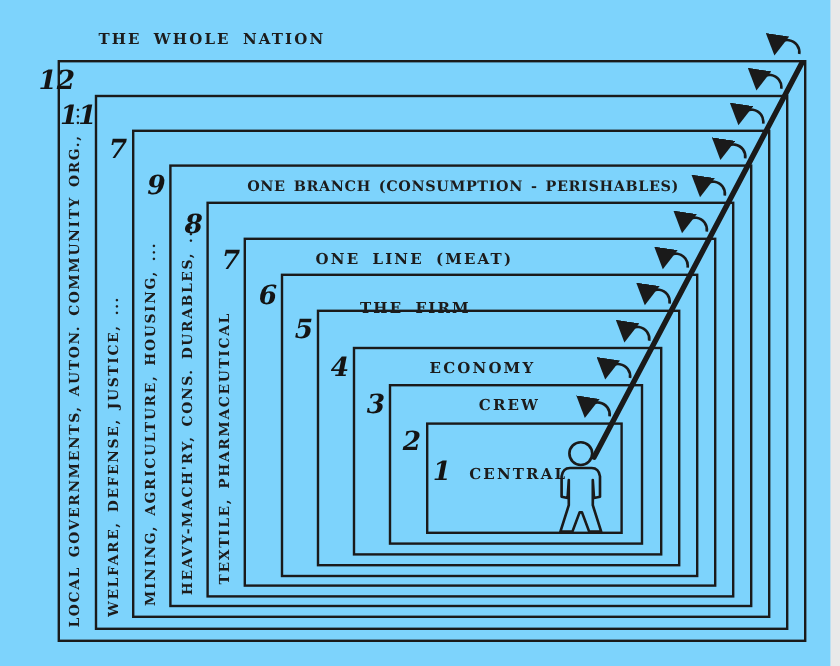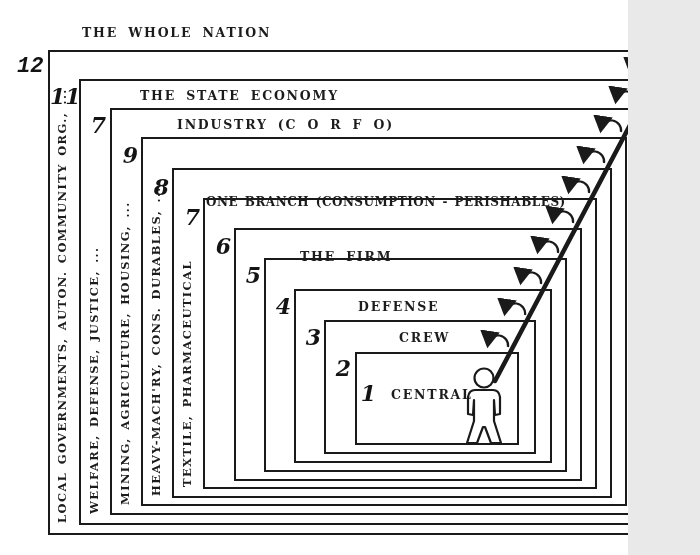--- a/index.html
+++ b/index.html
@@ -1,17 +1,17 @@
 <!DOCTYPE html>
 <html><head>
 <meta charset="utf-8">
 <style>
   html,body{margin:0;padding:0;background:#e9e9e9;}
   #stage{
-    position:relative;width:628px;height:555px;background:#ffffff;
+    position:relative;width:692px;height:555px;background:#7dd3fc;
     font-family:"DejaVu Serif","Liberation Serif",serif;color:#1a1a1a;overflow:hidden;
   }
   .bx{position:absolute;border:2.5px solid #1a1a1a;box-sizing:border-box;background:transparent;}
   .ttl{
     position:absolute;font-size:12.5px;font-weight:bold;letter-spacing:1.8px;word-spacing:4px;
     white-space:nowrap;color:#1c1c1c;line-height:13px;
   }
   .ttl-sm{font-size:12px;letter-spacing:0.5px;word-spacing:2px;}
   .num{
     position:absolute;font-size:22px;font-style:italic;font-weight:bold;line-height:22px;
@@ -35,29 +35,28 @@
   <div class="bx" style="left:141px;top:137px;width:486px;height:369px;"></div>
   <div class="bx" style="left:172px;top:168px;width:440px;height:330px;"></div>
   <div class="bx" style="left:203px;top:198px;width:394px;height:291px;"></div>
   <div class="bx" style="left:234px;top:228px;width:348px;height:253px;"></div>
   <div class="bx" style="left:264px;top:258px;width:303px;height:214px;"></div>
   <div class="bx" style="left:294px;top:289px;width:258px;height:174px;"></div>
   <div class="bx" style="left:324px;top:320px;width:212px;height:134px;"></div>
   <div class="bx" style="left:355px;top:352px;width:164px;height:93px;"></div>
 
   <span class="ttl" style="left:82px;top:26px;">THE WHOLE NATION</span>
-  <span class="ttl" style="left:140px;top:89px;">THE STATE ECONOMY</span>
-  <span class="ttl" style="left:177px;top:118px;">INDUSTRY (C O R F O)</span>
-  <span class="ttl ttl-sm" style="left:206px;top:149px;margin-top:47px;">ONE BRANCH (CONSUMPTION - PERISHABLES)</span>
+  <span class="ttl ttl-sm" style="left:206px;top:149px;">ONE BRANCH (CONSUMPTION - PERISHABLES)</span>
+  <span class="ttl" style="left:263px;top:209px;">ONE LINE (MEAT)</span>
   <span class="ttl" style="left:300px;top:250px;">THE FIRM</span>
-  <span class="ttl" style="left:358px;top:300px;">DEFENSE</span>
+  <span class="ttl" style="left:358px;top:300px;">ECONOMY</span>
   <span class="ttl" style="left:399px;top:331px;">CREW</span>
   <span class="ttl" style="left:391px;top:388px;">CENTRAL</span>
 
-  <span class="num" style="left:17px;top:56px;font-family:Liberation Mono, monospace;">12</span>
+  <span class="num" style="left:32px;top:56px;">12</span>
   <span class="num" style="left:50px;top:85px;">11</span>
   <span class="num" style="left:80px;top:114px;">7</span>
   <span class="num" style="left:112px;top:144px;">9</span>
   <span class="num" style="left:143px;top:176px;">8</span>
   <span class="num" style="left:174px;top:206px;">7</span>
   <span class="num" style="left:205px;top:235px;">6</span>
   <span class="num" style="left:235px;top:264px;">5</span>
   <span class="num" style="left:265px;top:295px;">4</span>
   <span class="num" style="left:295px;top:326px;">3</span>
   <span class="num" style="left:325px;top:357px;">2</span>

